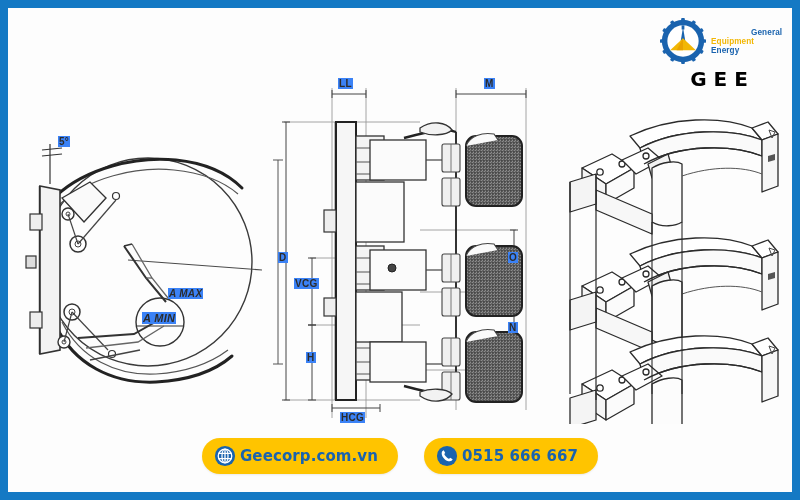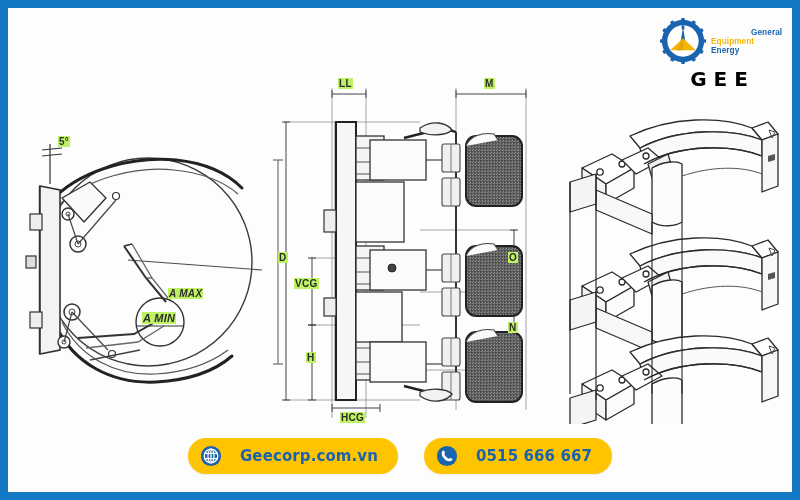--- a/index.html
+++ b/index.html
@@ -26,38 +26,38 @@
     text-align:center;width:100%;margin-top:1px;
     font-size:20px;font-weight:bold;color:#000000;letter-spacing:7px;
     text-indent:7px;font-family:"DejaVu Sans",sans-serif;
   }
 
   
   .draw{position:absolute;}
   .dim-label{
     position:absolute;font-size:10px;font-weight:bold;color:#2b2b2b;
     font-family:"Liberation Sans",sans-serif;letter-spacing:.3px;
-    background:#bef264;padding:0 1px;
+    background:#3b82f6;padding:0 1px;
   }
   .dim-label.small{font-size:11px;}
 
   
   #view-grapple{left:8px;top:118px;width:272px;height:272px;}
   
   #view-front{left:262px;top:62px;width:300px;height:348px;}
   
   #view-3d{left:548px;top:86px;width:240px;height:330px;}
 
   
   .contact-bar{
     position:absolute;left:0;right:0;bottom:18px;
     display:flex;justify-content:center;align-items:center;gap:26px;
   }
   .pill{
-    display:flex;align-items:center;gap:18px;
+    display:flex;align-items:center;gap:4px;
     background:#ffc400;border-radius:20px;
     padding:7px 20px 7px 12px;
     box-shadow:0 1px 2px rgba(0,0,0,.08);
   }
   .pill .ic{width:22px;height:22px;flex:0 0 auto;}
   .pill .txt{
     font-size:15px;font-weight:bold;color:#1a63ae;
     font-family:"DejaVu Sans",sans-serif;letter-spacing:.1px;white-space:nowrap;
   }
 </style>

